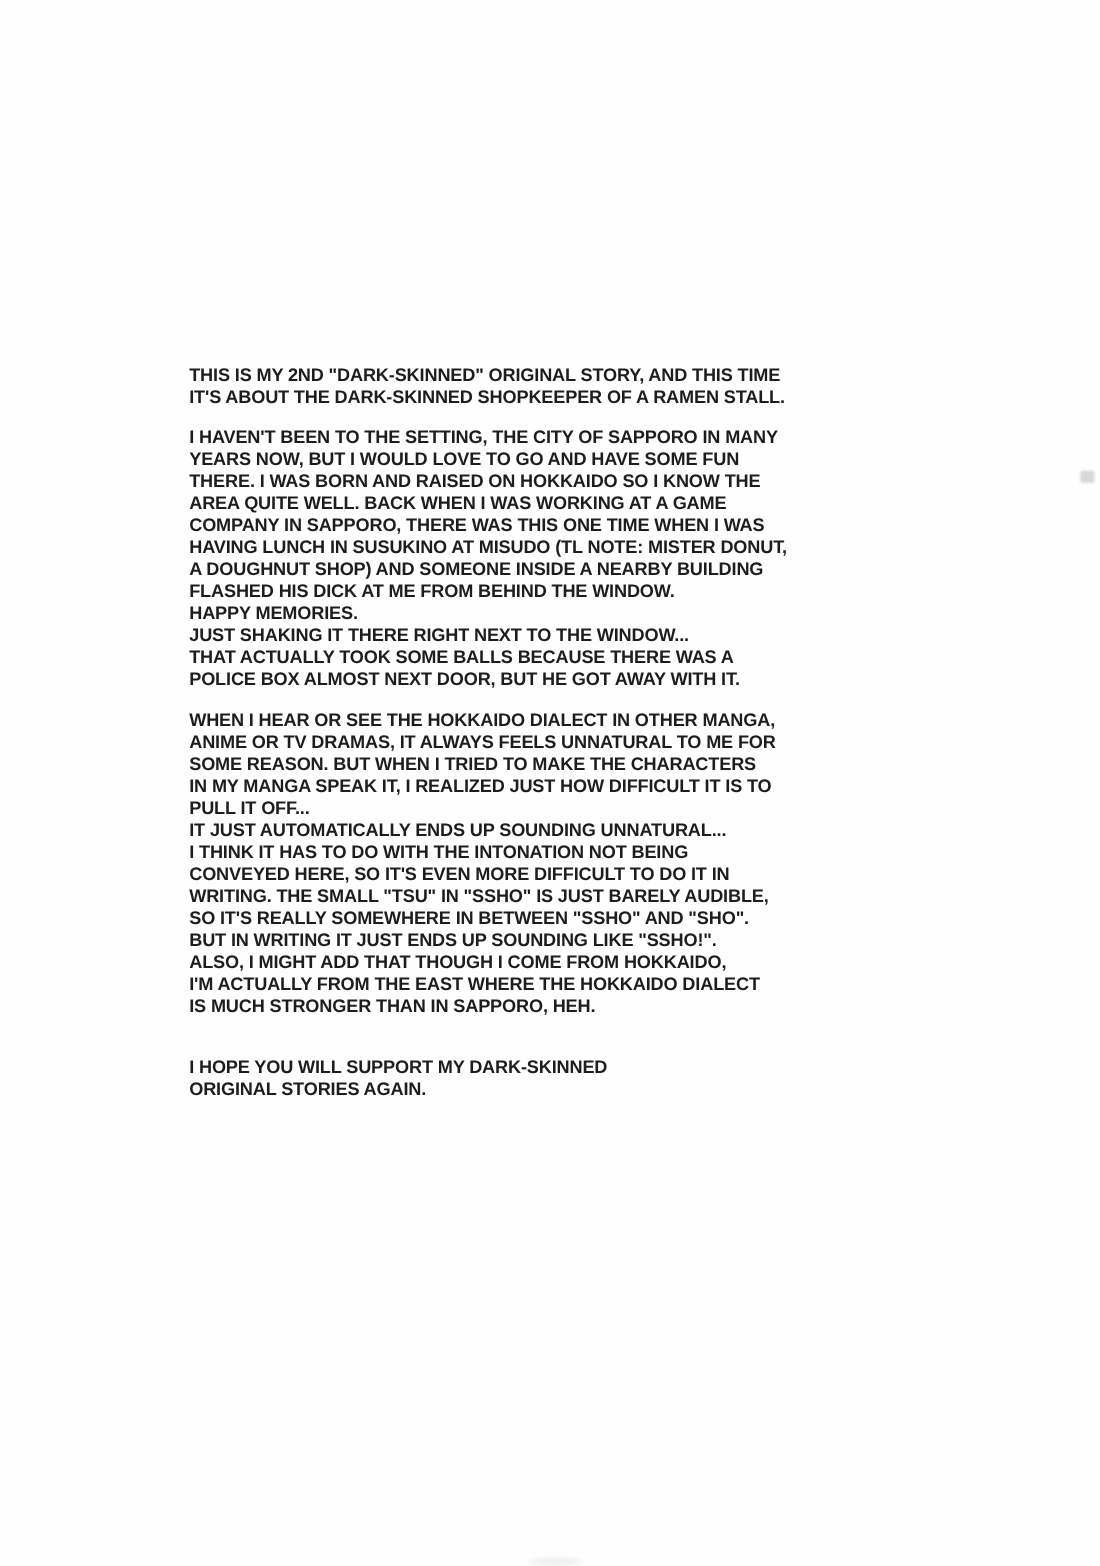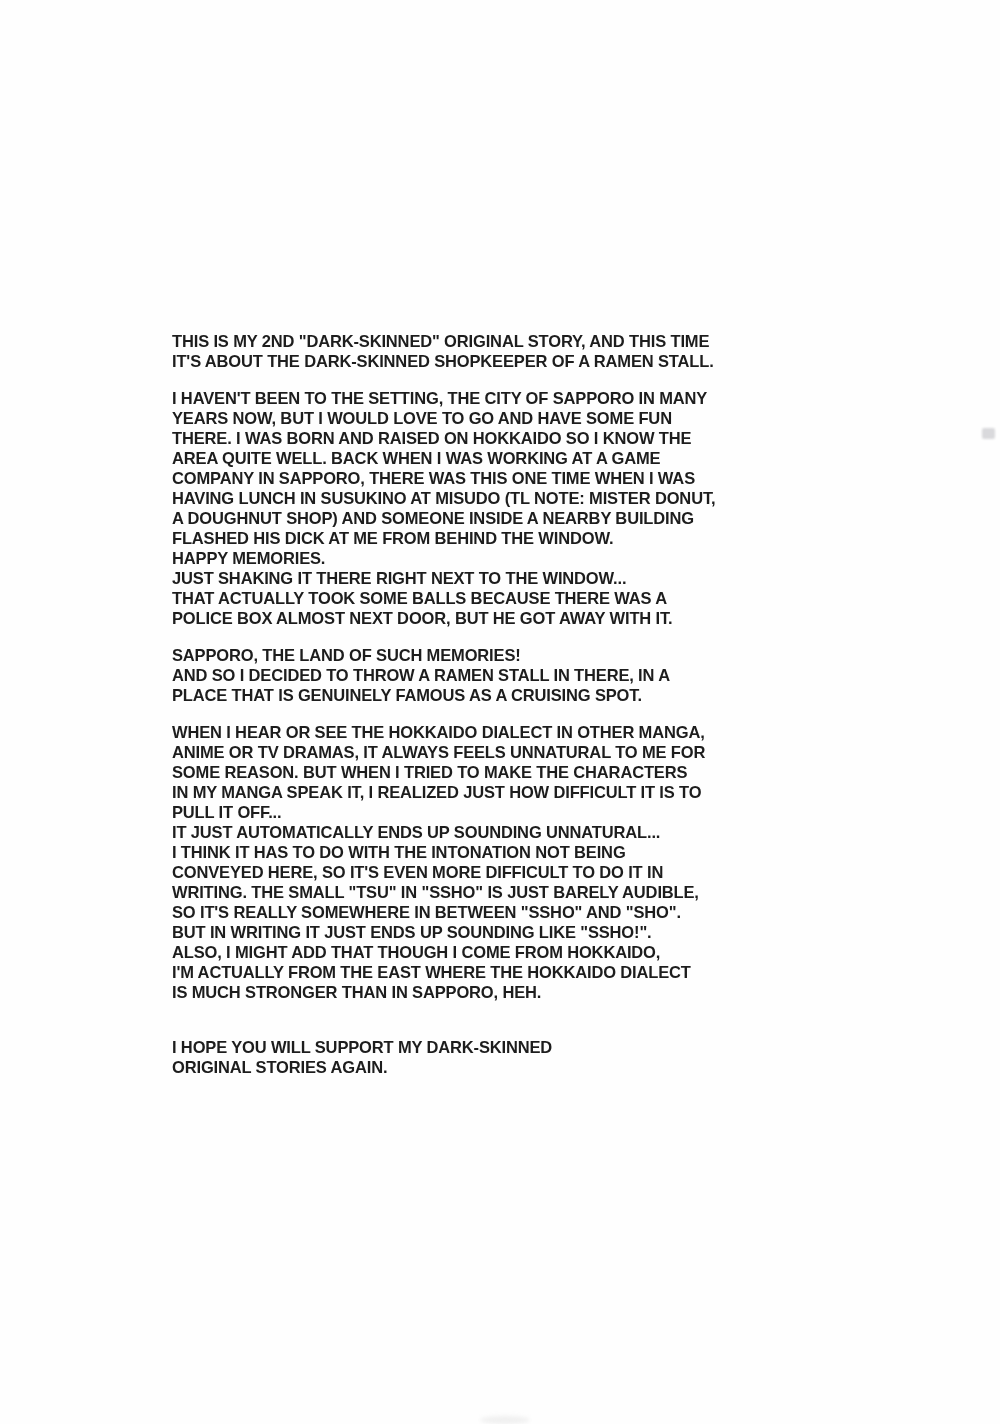--- a/index.html
+++ b/index.html
@@ -70,23 +70,20 @@
 THERE. I WAS BORN AND RAISED ON HOKKAIDO SO I KNOW THE
 AREA QUITE WELL. BACK WHEN I WAS WORKING AT A GAME
 COMPANY IN SAPPORO, THERE WAS THIS ONE TIME WHEN I WAS
 HAVING LUNCH IN SUSUKINO AT MISUDO (TL NOTE: MISTER DONUT,
 A DOUGHNUT SHOP) AND SOMEONE INSIDE A NEARBY BUILDING
 FLASHED HIS DICK AT ME FROM BEHIND THE WINDOW.
 HAPPY MEMORIES.
 JUST SHAKING IT THERE RIGHT NEXT TO THE WINDOW...
 THAT ACTUALLY TOOK SOME BALLS BECAUSE THERE WAS A
 POLICE BOX ALMOST NEXT DOOR, BUT HE GOT AWAY WITH IT.</p>
-    <p class="para">SAPPORO, THE LAND OF SUCH MEMORIES!
-AND SO I DECIDED TO THROW A RAMEN STALL IN THERE, IN A
-PLACE THAT IS GENUINELY FAMOUS AS A CRUISING SPOT.</p>
     <p class="para">WHEN I HEAR OR SEE THE HOKKAIDO DIALECT IN OTHER MANGA,
 ANIME OR TV DRAMAS, IT ALWAYS FEELS UNNATURAL TO ME FOR
 SOME REASON. BUT WHEN I TRIED TO MAKE THE CHARACTERS
 IN MY MANGA SPEAK IT, I REALIZED JUST HOW DIFFICULT IT IS TO
 PULL IT OFF...
 IT JUST AUTOMATICALLY ENDS UP SOUNDING UNNATURAL...
 I THINK IT HAS TO DO WITH THE INTONATION NOT BEING
 CONVEYED HERE, SO IT'S EVEN MORE DIFFICULT TO DO IT IN
 WRITING. THE SMALL "TSU" IN "SSHO" IS JUST BARELY AUDIBLE,
 SO IT'S REALLY SOMEWHERE IN BETWEEN "SSHO" AND "SHO".

